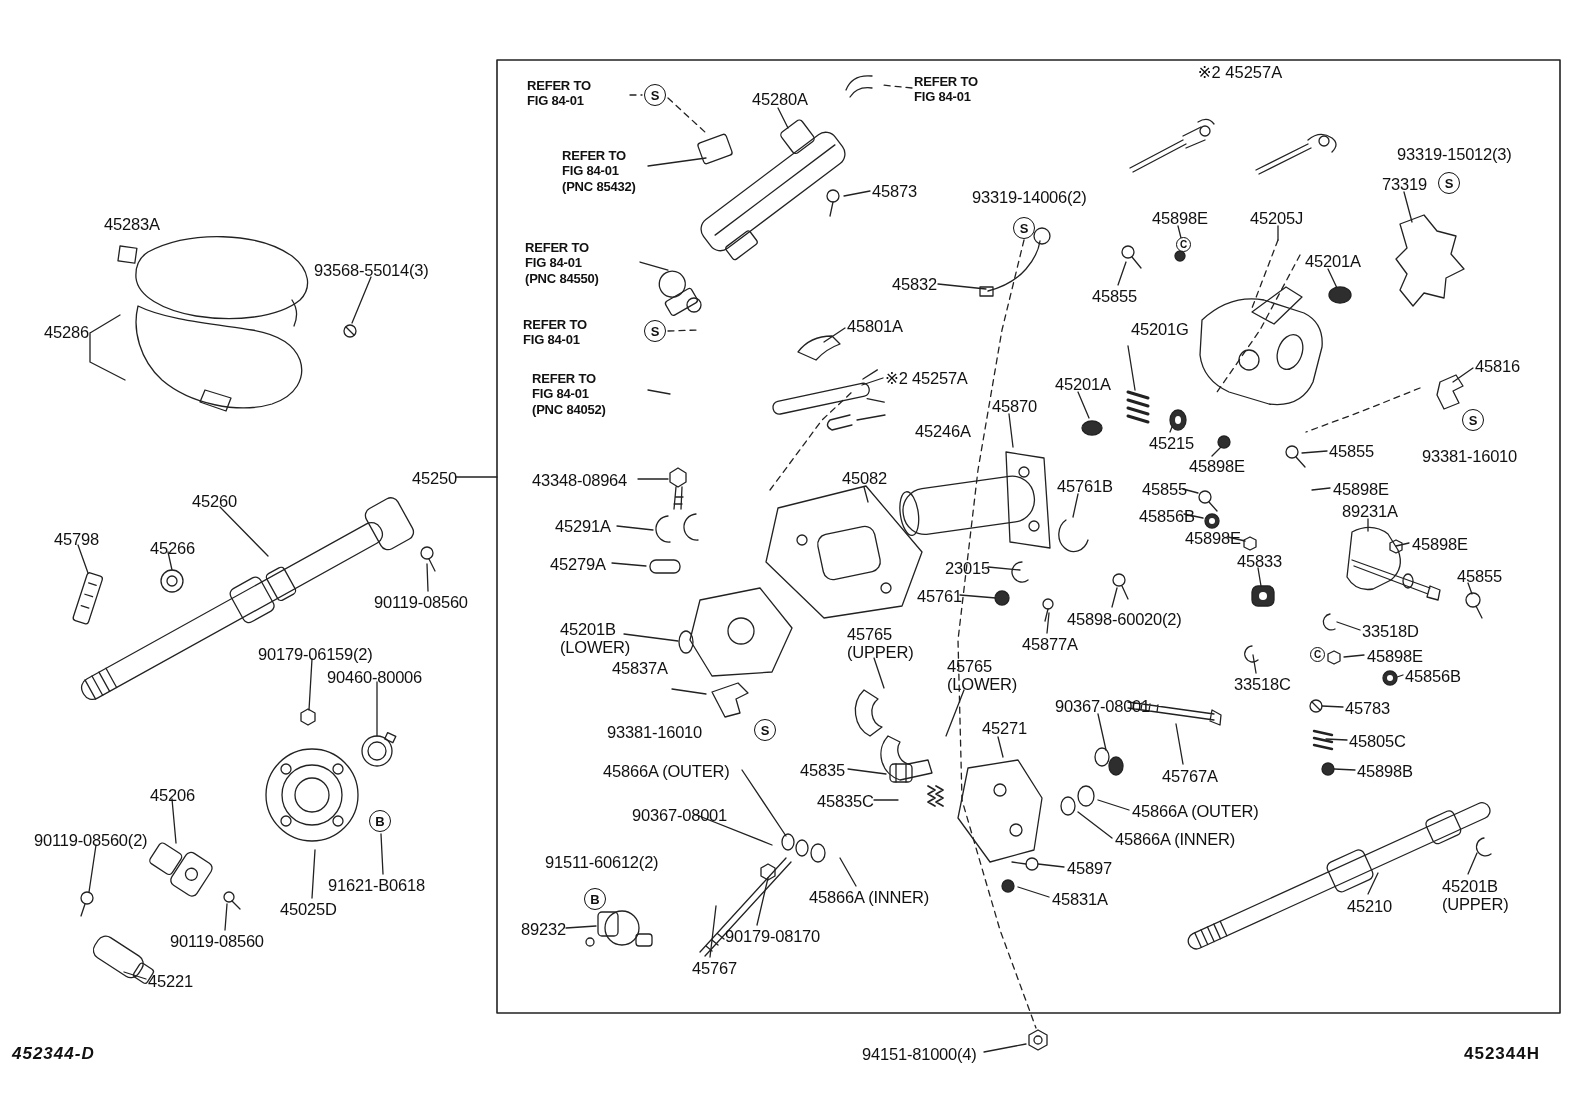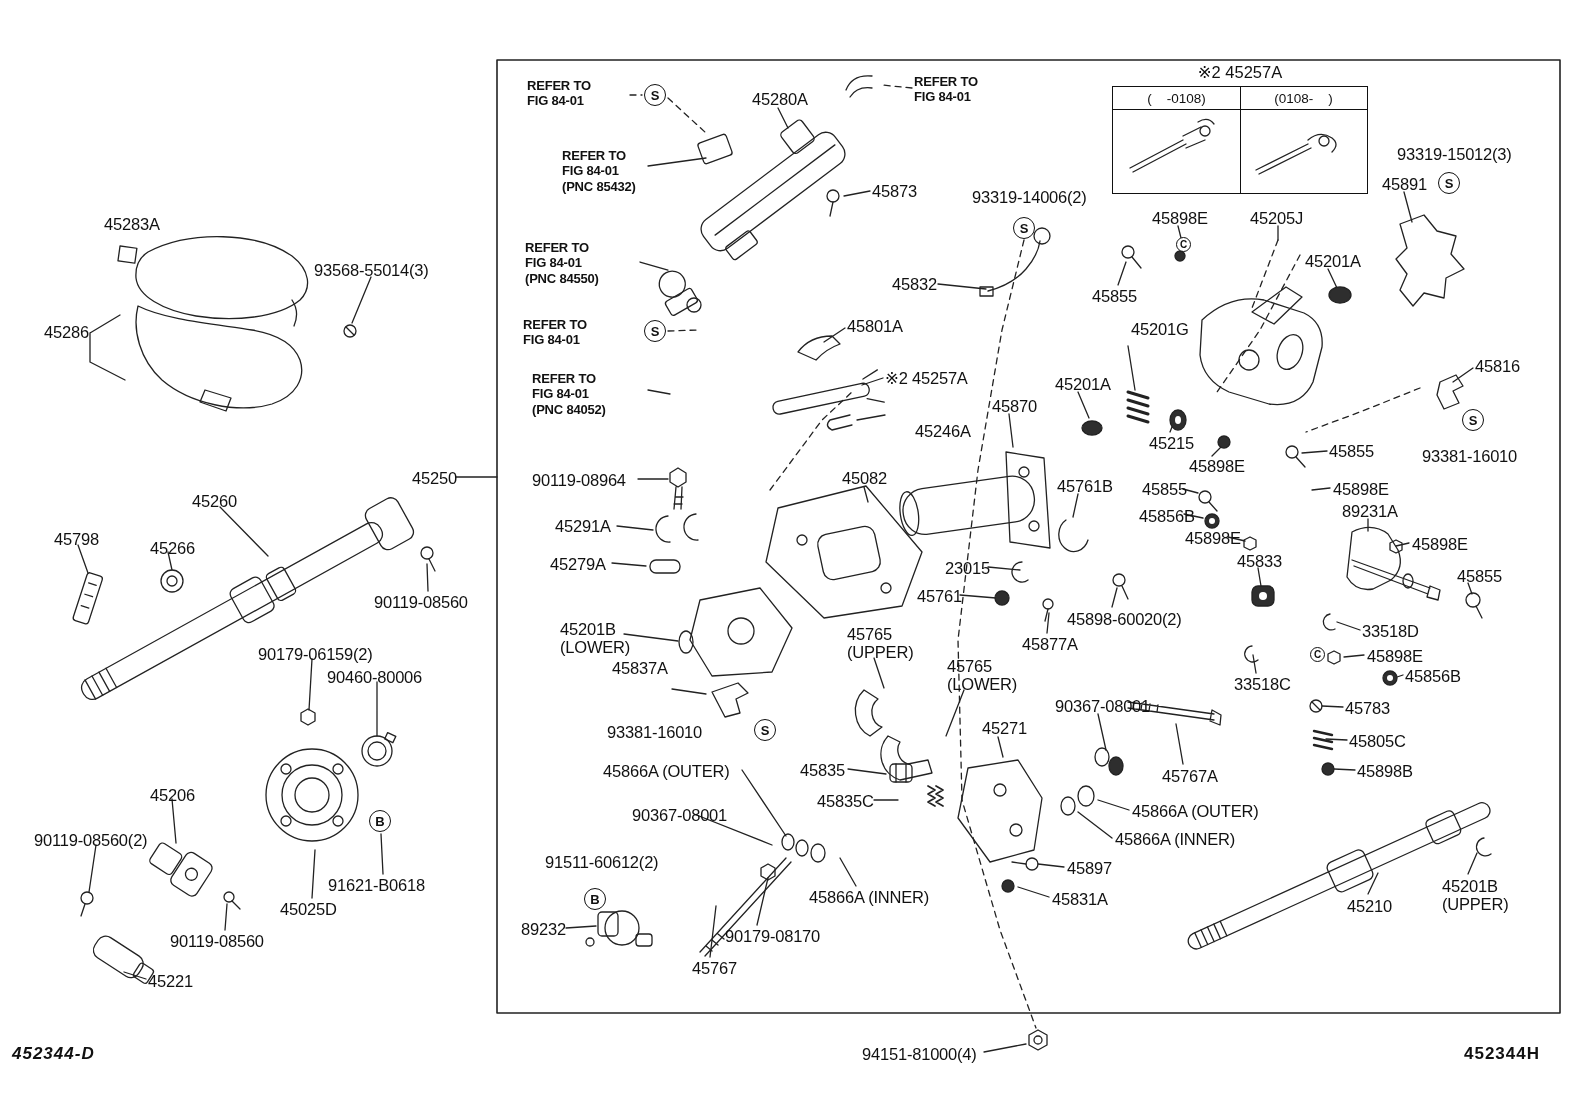--- a/index.html
+++ b/index.html
@@ -245,27 +245,20 @@
     <g>
       <path d="M1130,168 L1183,140 M1133,172 L1186,144 M1183,136 l18,-9 M1186,148 l19,-8"></path>
       <circle cx="1205" cy="131" r="5"></circle>
         <path d="M1198,122 q10,-6 16,2"></path>
       <path d="M1256,170 L1308,144 M1259,174 L1311,148 M1308,140 q12,-10 24,-2 q8,6 0,14"></path>
       <circle cx="1324" cy="141" r="5"></circle>
     </g>
   </svg>
 
   <div class="vt-title">※2 45257A</div>
-  <div class="vt">
-    <div class="vt-head">
-      <div>(    -0108)</div>
-      <div>(0108-    )</div>
-    </div>
-    <div class="vt-divider"></div>
-  </div>
 
   <div id="labels-layer">
       <div class="part-label" style="left: 104px; top: 215px;">45283A</div>
       <div class="part-label" style="left: 314px; top: 261px;">93568-55014(3)</div>
       <div class="part-label" style="left: 44px; top: 323px;">45286</div>
       <div class="part-label" style="left: 412px; top: 469px;">45250</div>
       <div class="part-label" style="left: 192px; top: 492px;">45260</div>
       <div class="part-label" style="left: 54px; top: 530px;">45798</div>
       <div class="part-label" style="left: 150px; top: 539px;">45266</div>
       <div class="part-label" style="left: 374px; top: 593px;">90119-08560</div>
@@ -292,21 +285,21 @@
 (PNC 84550)</div>
       <div class="part-label" style="left: 892px; top: 275px;">45832</div>
       <div class="part-label sm" style="left: 523px; top: 317px;">REFER TO
 FIG 84-01</div>
       <div class="part-label" style="left: 847px; top: 317px;">45801A</div>
       <div class="part-label sm" style="left: 532px; top: 371px;">REFER TO
 FIG 84-01
 (PNC 84052)</div>
       <div class="part-label" style="left: 885px; top: 369px;">※2 45257A</div>
       <div class="part-label" style="left: 887px; top: 422px; margin-left: 28px;">45246A</div>
-      <div class="part-label" style="left: 532px; top: 471px;">90119-08964</div>
+      <div class="part-label" style="left: 532px; top: 471px;">43348-08964</div>
       <div class="part-label" style="left: 555px; top: 517px;">45291A</div>
       <div class="part-label" style="left: 842px; top: 469px;">45082</div>
       <div class="part-label" style="left: 550px; top: 555px;">45279A</div>
       <div class="part-label" style="left: 560px; top: 620px;">45201B
 (LOWER)</div>
       <div class="part-label" style="left: 612px; top: 659px;">45837A</div>
       <div class="part-label" style="left: 607px; top: 723px;">93381-16010</div>
       <div class="part-label" style="left: 603px; top: 762px;">45866A (OUTER)</div>
       <div class="part-label" style="left: 632px; top: 806px;">90367-08001</div>
       <div class="part-label" style="left: 545px; top: 853px;">91511-60612(2)</div>
@@ -331,21 +324,21 @@
       <div class="part-label" style="left: 1162px; top: 767px;">45767A</div>
       <div class="part-label" style="left: 1132px; top: 802px;">45866A (OUTER)</div>
       <div class="part-label" style="left: 1115px; top: 830px;">45866A (INNER)</div>
       <div class="part-label" style="left: 1067px; top: 859px;">45897</div>
       <div class="part-label" style="left: 1052px; top: 890px;">45831A</div>
       <div class="part-label" style="left: 862px; top: 1045px;">94151-81000(4)</div>
       <div class="part-label" style="left: 1347px; top: 897px;">45210</div>
       <div class="part-label" style="left: 1442px; top: 877px;">45201B
 (UPPER)</div>
       <div class="part-label" style="left: 1397px; top: 145px;">93319-15012(3)</div>
-      <div class="part-label" style="left: 1382px; top: 175px;">45891</div>
+      <div class="part-label" style="left: 1382px; top: 175px;">73319</div>
       <div class="part-label" style="left: 1152px; top: 209px;">45898E</div>
       <div class="part-label" style="left: 1250px; top: 209px;">45205J</div>
       <div class="part-label" style="left: 1305px; top: 252px;">45201A</div>
       <div class="part-label" style="left: 1092px; top: 287px;">45855</div>
       <div class="part-label" style="left: 1105px; top: 320px; margin-left: 26px;">45201G</div>
       <div class="part-label" style="left: 1055px; top: 375px;">45201A</div>
       <div class="part-label" style="left: 1149px; top: 434px;">45215</div>
       <div class="part-label" style="left: 1189px; top: 457px;">45898E</div>
       <div class="part-label" style="left: 1475px; top: 357px; text-align: center;">45816</div>
       <div class="part-label" style="left: 1422px; top: 447px;">93381-16010</div>

